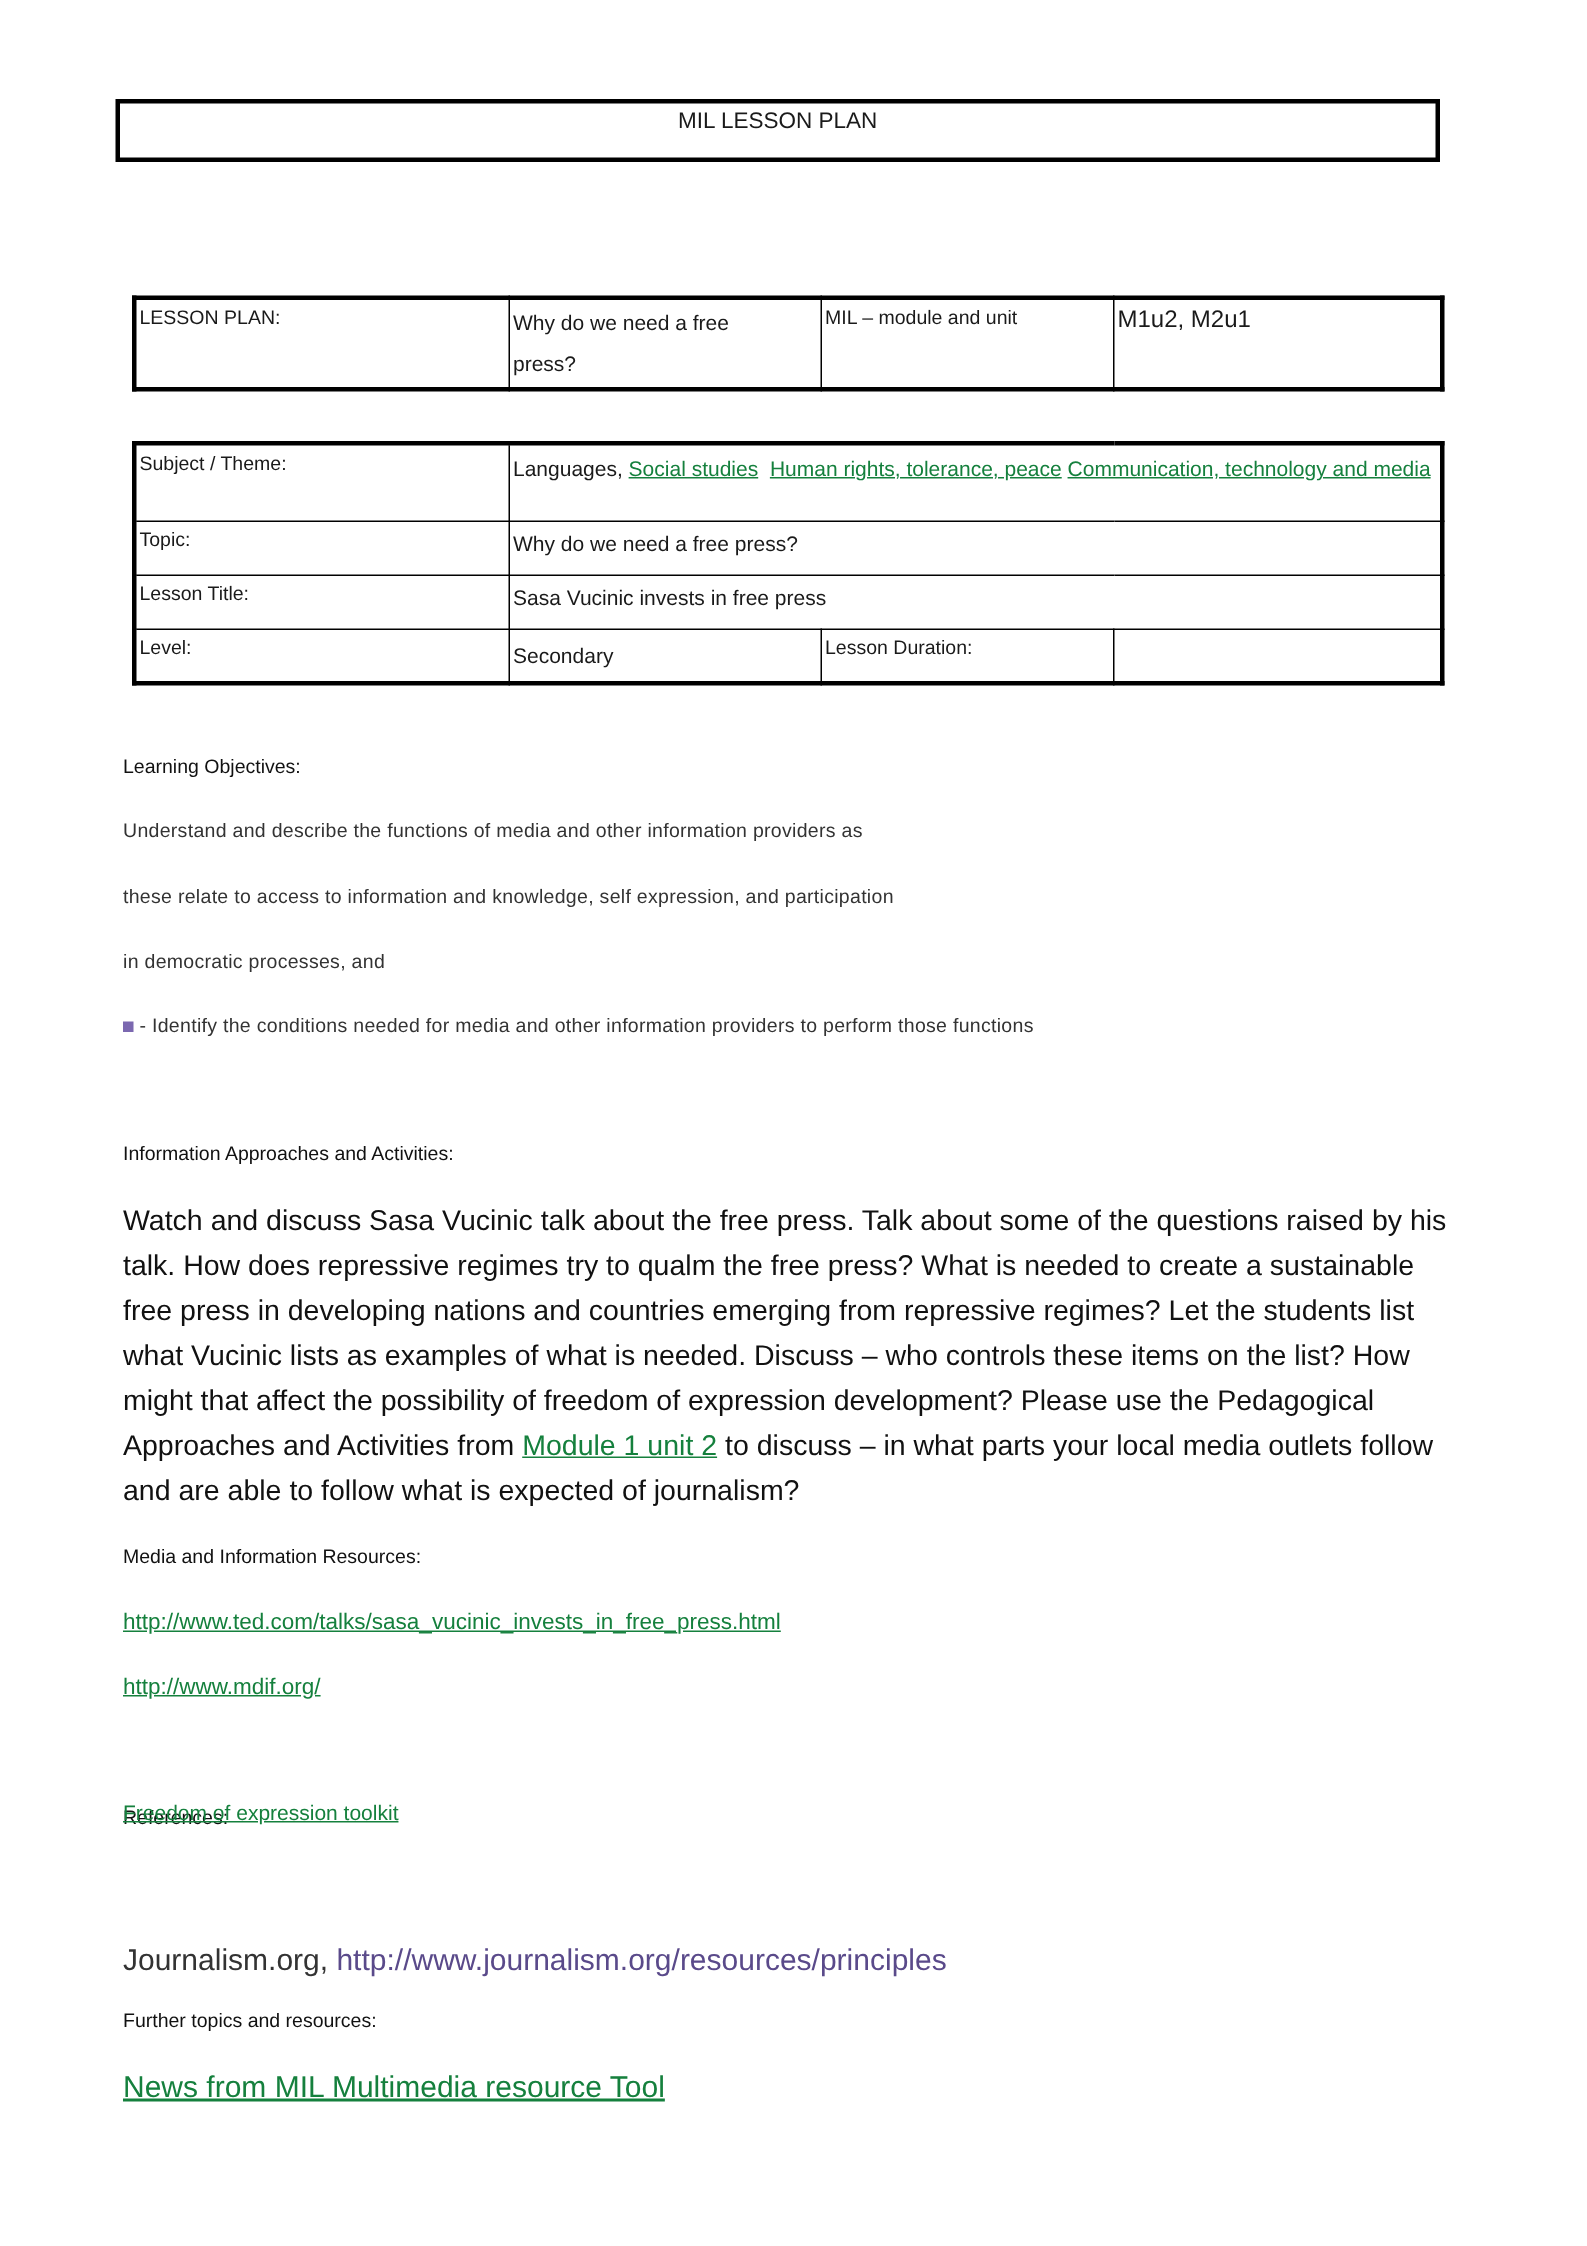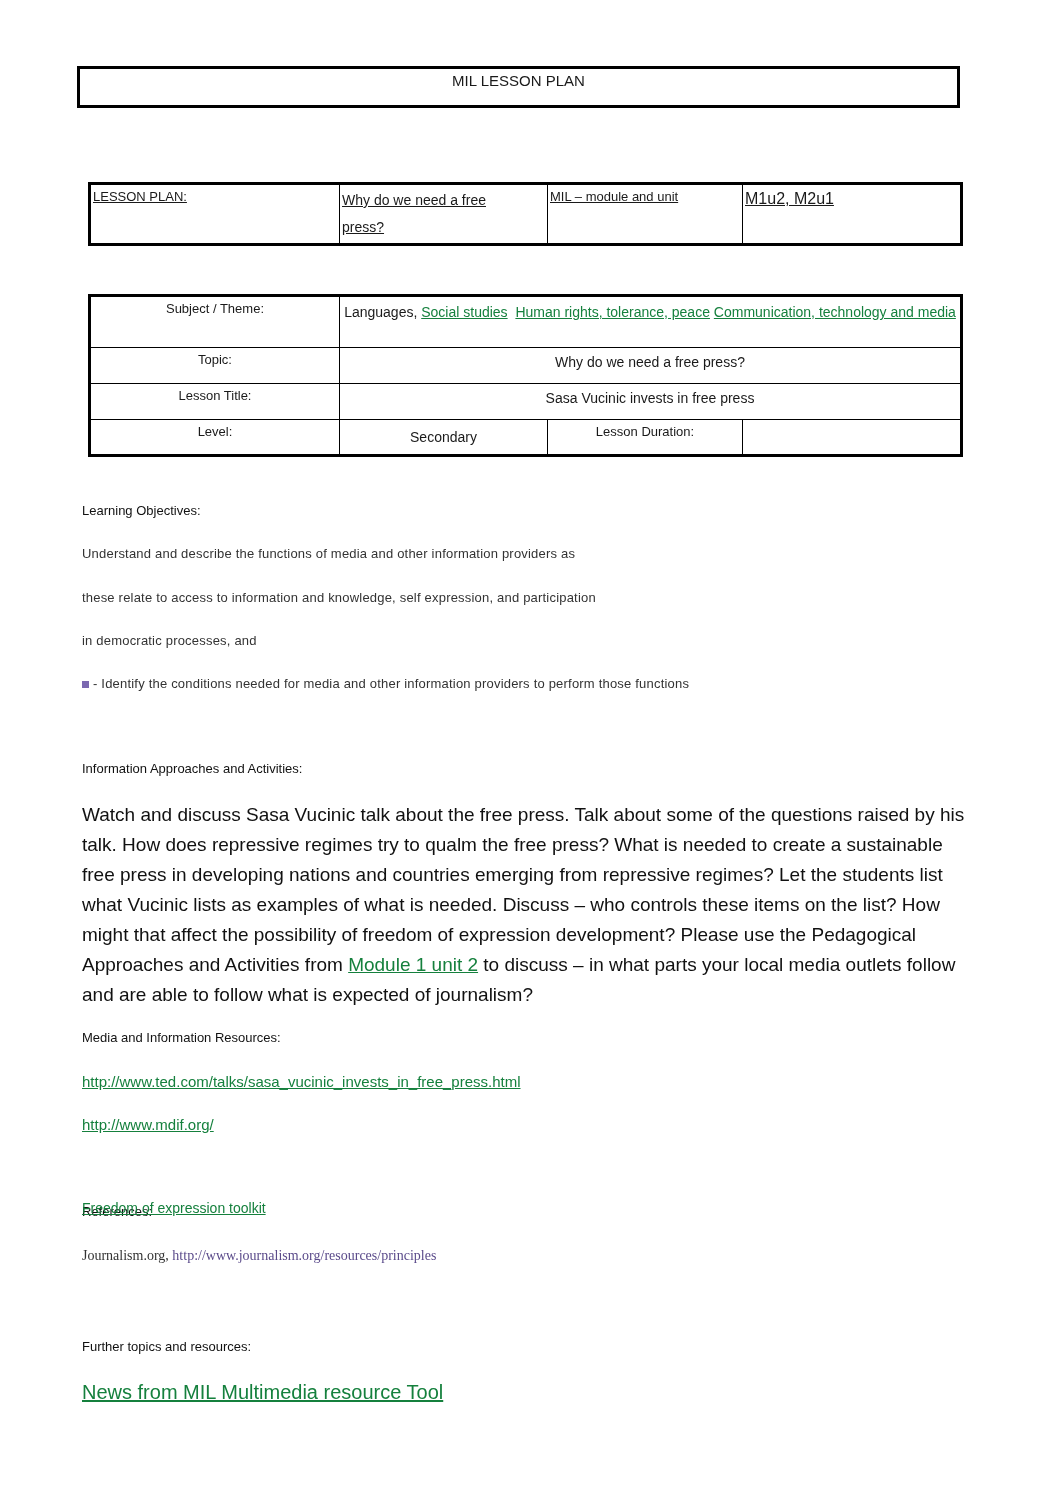--- a/index.html
+++ b/index.html
@@ -17,38 +17,38 @@
     .purple { color: #5a4a8a; }
     .bullet-sq { display: inline-block; width: 7px; height: 7px; background: #7b68b0; margin-right: 4px; vertical-align: middle; }
   </style>
 </head>
 <body>
 
 <div class="abs title-box">
   <span>MIL LESSON PLAN</span>
 </div>
 
-<table class="grid" style="left:88px; top:182px; width:872px;text-decoration:underline;">
+<table class="grid" style="left:88px; top:197px; width:872px;">
   <colgroup>
       <col style="width:250px">
       <col style="width:208px">
       <col style="width:195px">
       <col style="width:219px">
     </colgroup>
   <tbody>
       <tr style="height:58px">
     <td class="lbl">LESSON PLAN:</td>
     <td style="line-height:27px; padding-right:20px;">Why do we need a free press?</td>
     <td class="lbl">MIL – module and unit</td>
     <td style="font-size:16px; line-height:24px;">M1u2, M2u1</td>
   </tr>
 </tbody>
   </table>
 
-<table class="grid" style="left:88px; top:294px; width:872px;text-align:center;">
+<table class="grid" style="left:88px; top:294px; width:872px;">
   <colgroup>
       <col style="width:250px">
       <col style="width:208px">
       <col style="width:195px">
       <col style="width:219px">
     </colgroup>
   <tbody>
       <tr style="height:52px">
     <td class="lbl">Subject  / Theme:</td>
     <td colspan="3" style="line-height:27px;">
@@ -84,18 +84,18 @@
 <div class="abs para" style="left:82px; top:800px;">
   <span>Watch and discuss Sasa Vucinic talk about the free press. Talk about some of the questions raised by his talk. How does repressive regimes try to qualm the free press? What is needed to create a sustainable free press in developing nations and countries emerging from repressive regimes? Let the students list what Vucinic lists as examples of what is needed. Discuss – who controls these items on the list? How might that affect the possibility of freedom of expression development? Please use the Pedagogical Approaches and Activities from </span><span class="link">Module 1 unit 2</span><span> to discuss – in what parts your local media outlets follow and are able to follow what is expected of journalism?</span>
 </div>
 
 <div class="abs heading" style="left:82px; top:1030px;">Media and Information Resources:</div>
 <div class="abs link" style="left:82px; top:1073px; font-size:15px;">http://www.ted.com/talks/sasa_vucinic_invests_in_free_press.html</div>
 <div class="abs link" style="left:82px; top:1116px; font-size:15px;text-align:center;">http://www.mdif.org/</div>
 
 <div class="abs heading" style="left:82px; top:1204px;">References:</div>
 <div class="abs link" style="left:82px; top:1200px; font-size:14px;">Freedom of expression toolkit</div>
-<div class="abs" style="left:82px; top:1248px; font-size:14px;font-family:Liberation Serif, serif;">
+<div class="abs" style="left:82px; top:1296px; font-size:20px;">
   <span style="color:#333;">Journalism.org, </span><span class="purple">http://www.journalism.org/resources/principles</span>
 </div>
 
 <div class="abs heading" style="left:82px; top:1339px;">Further topics and resources:</div>
 <div class="abs link" style="left:82px; top:1381px; font-size:20px;">News from MIL Multimedia resource Tool</div>
 
 </body></html>

